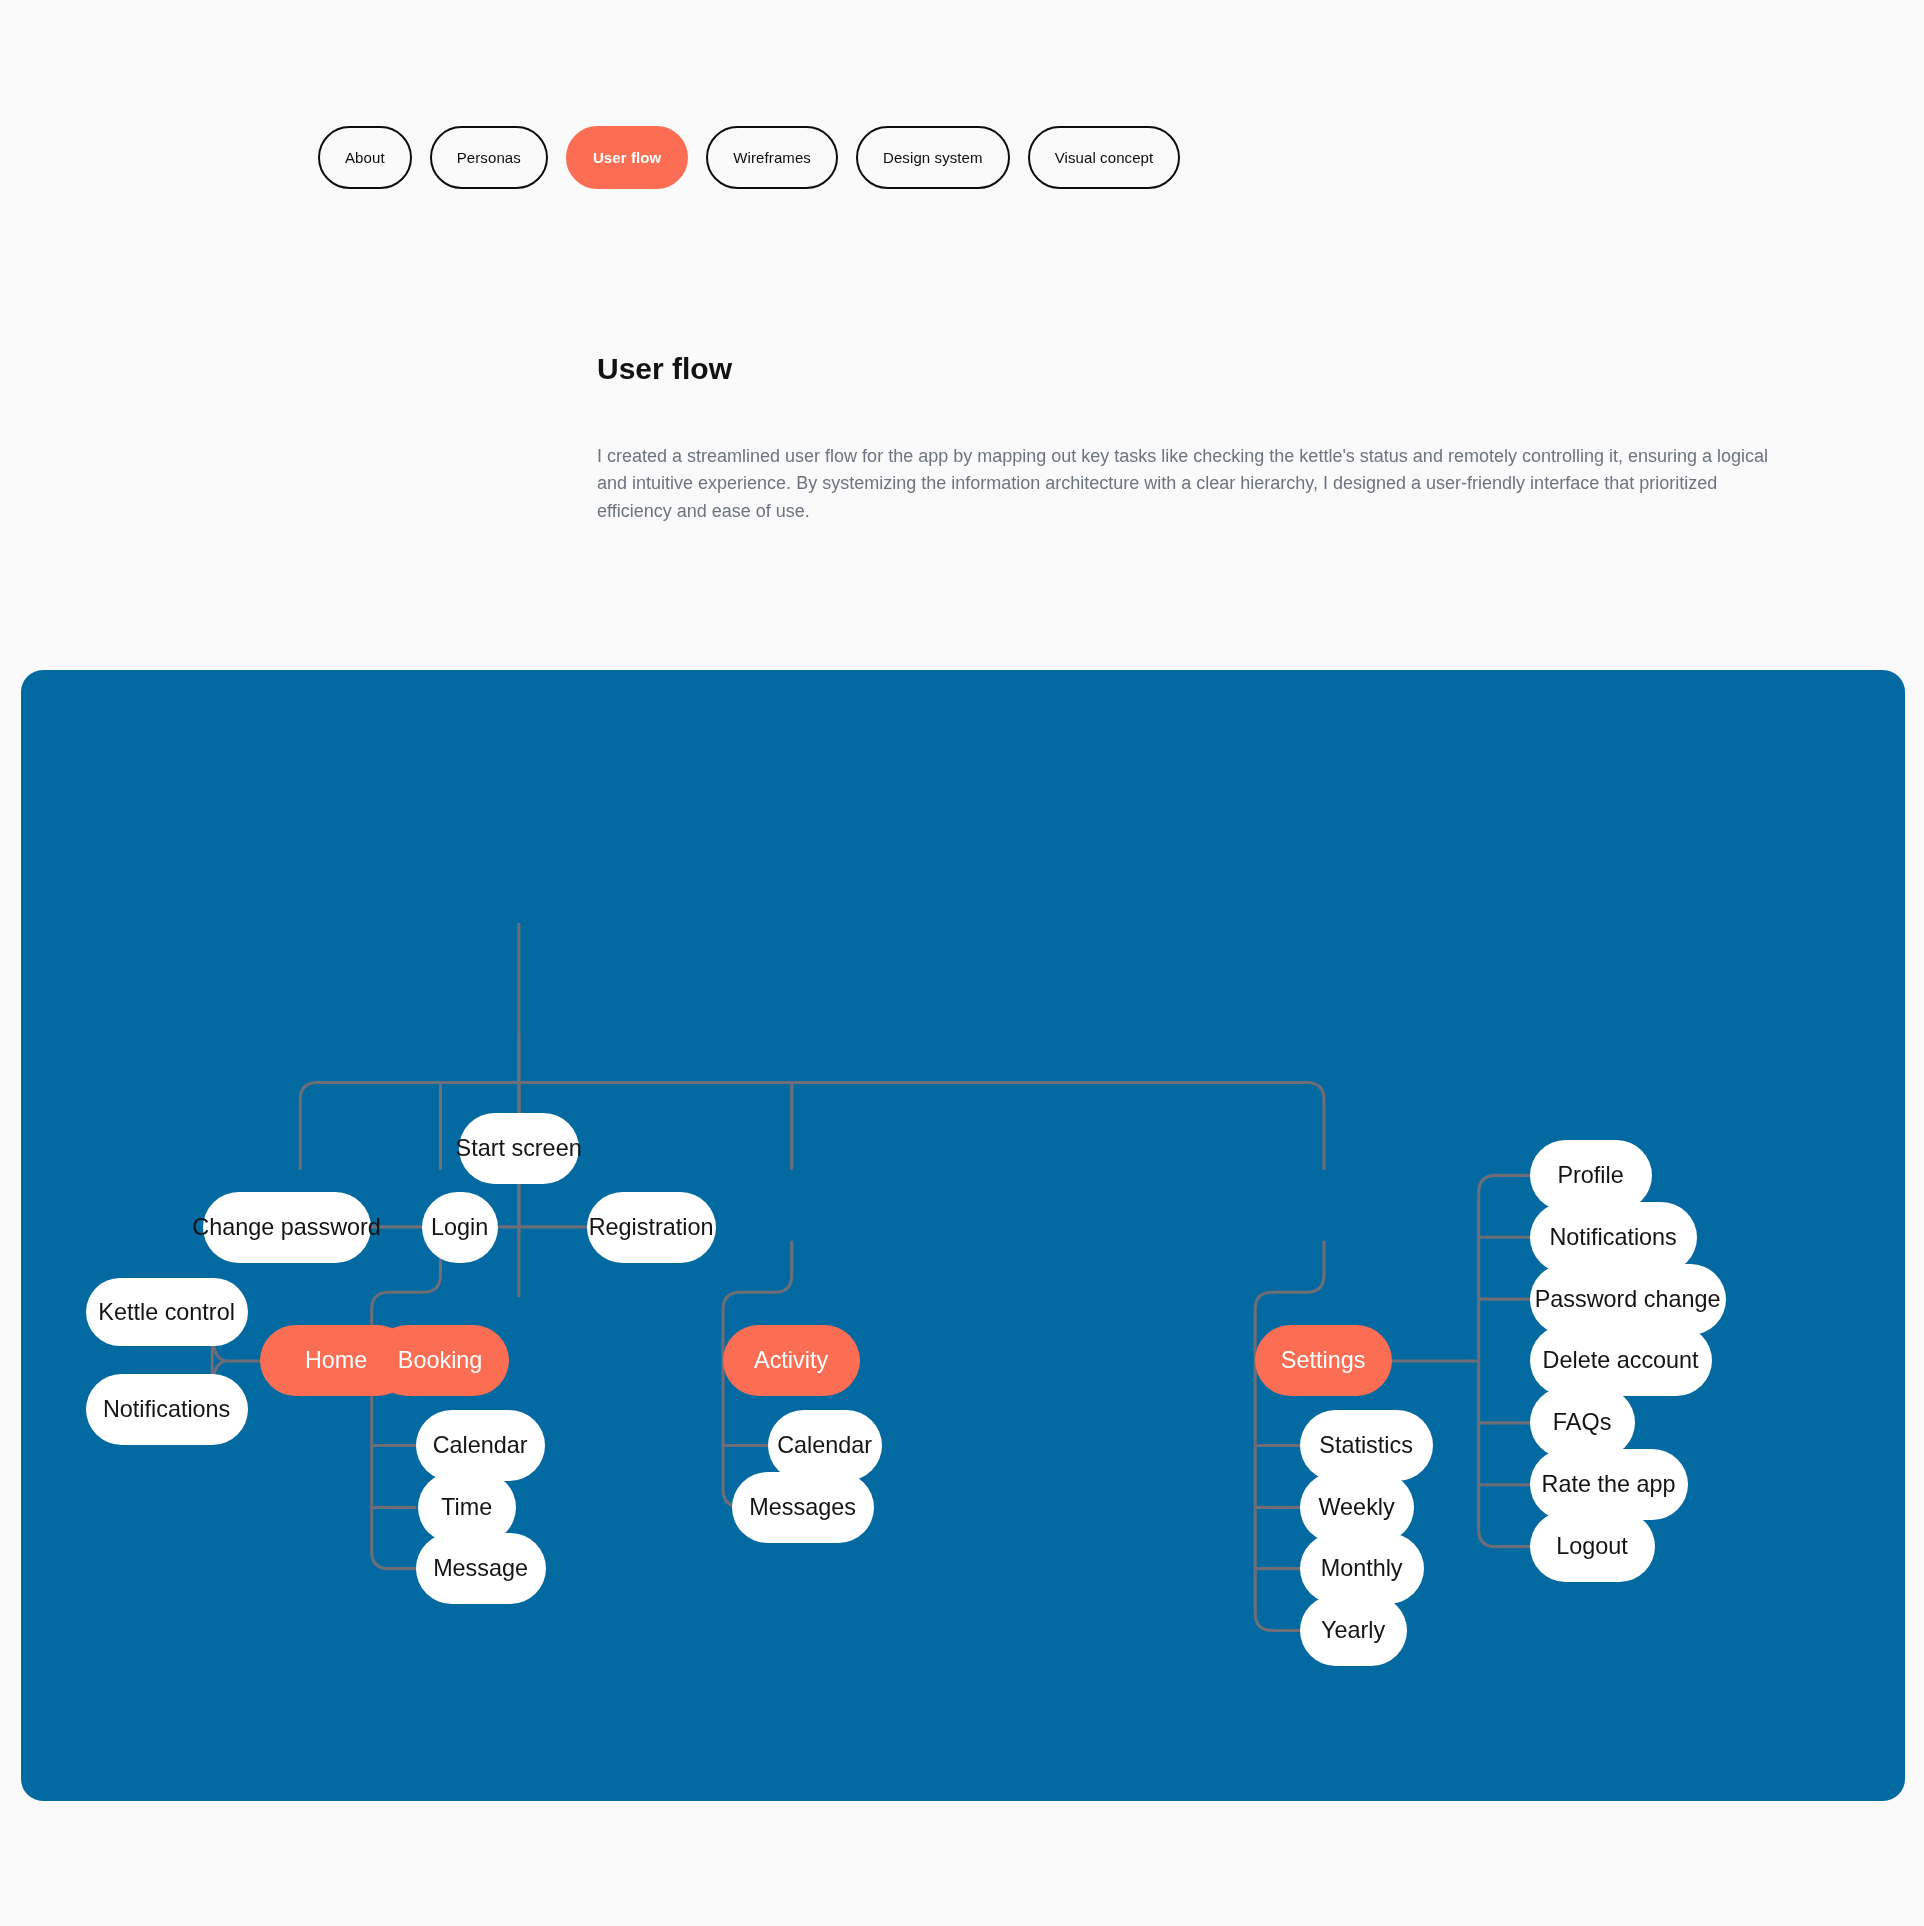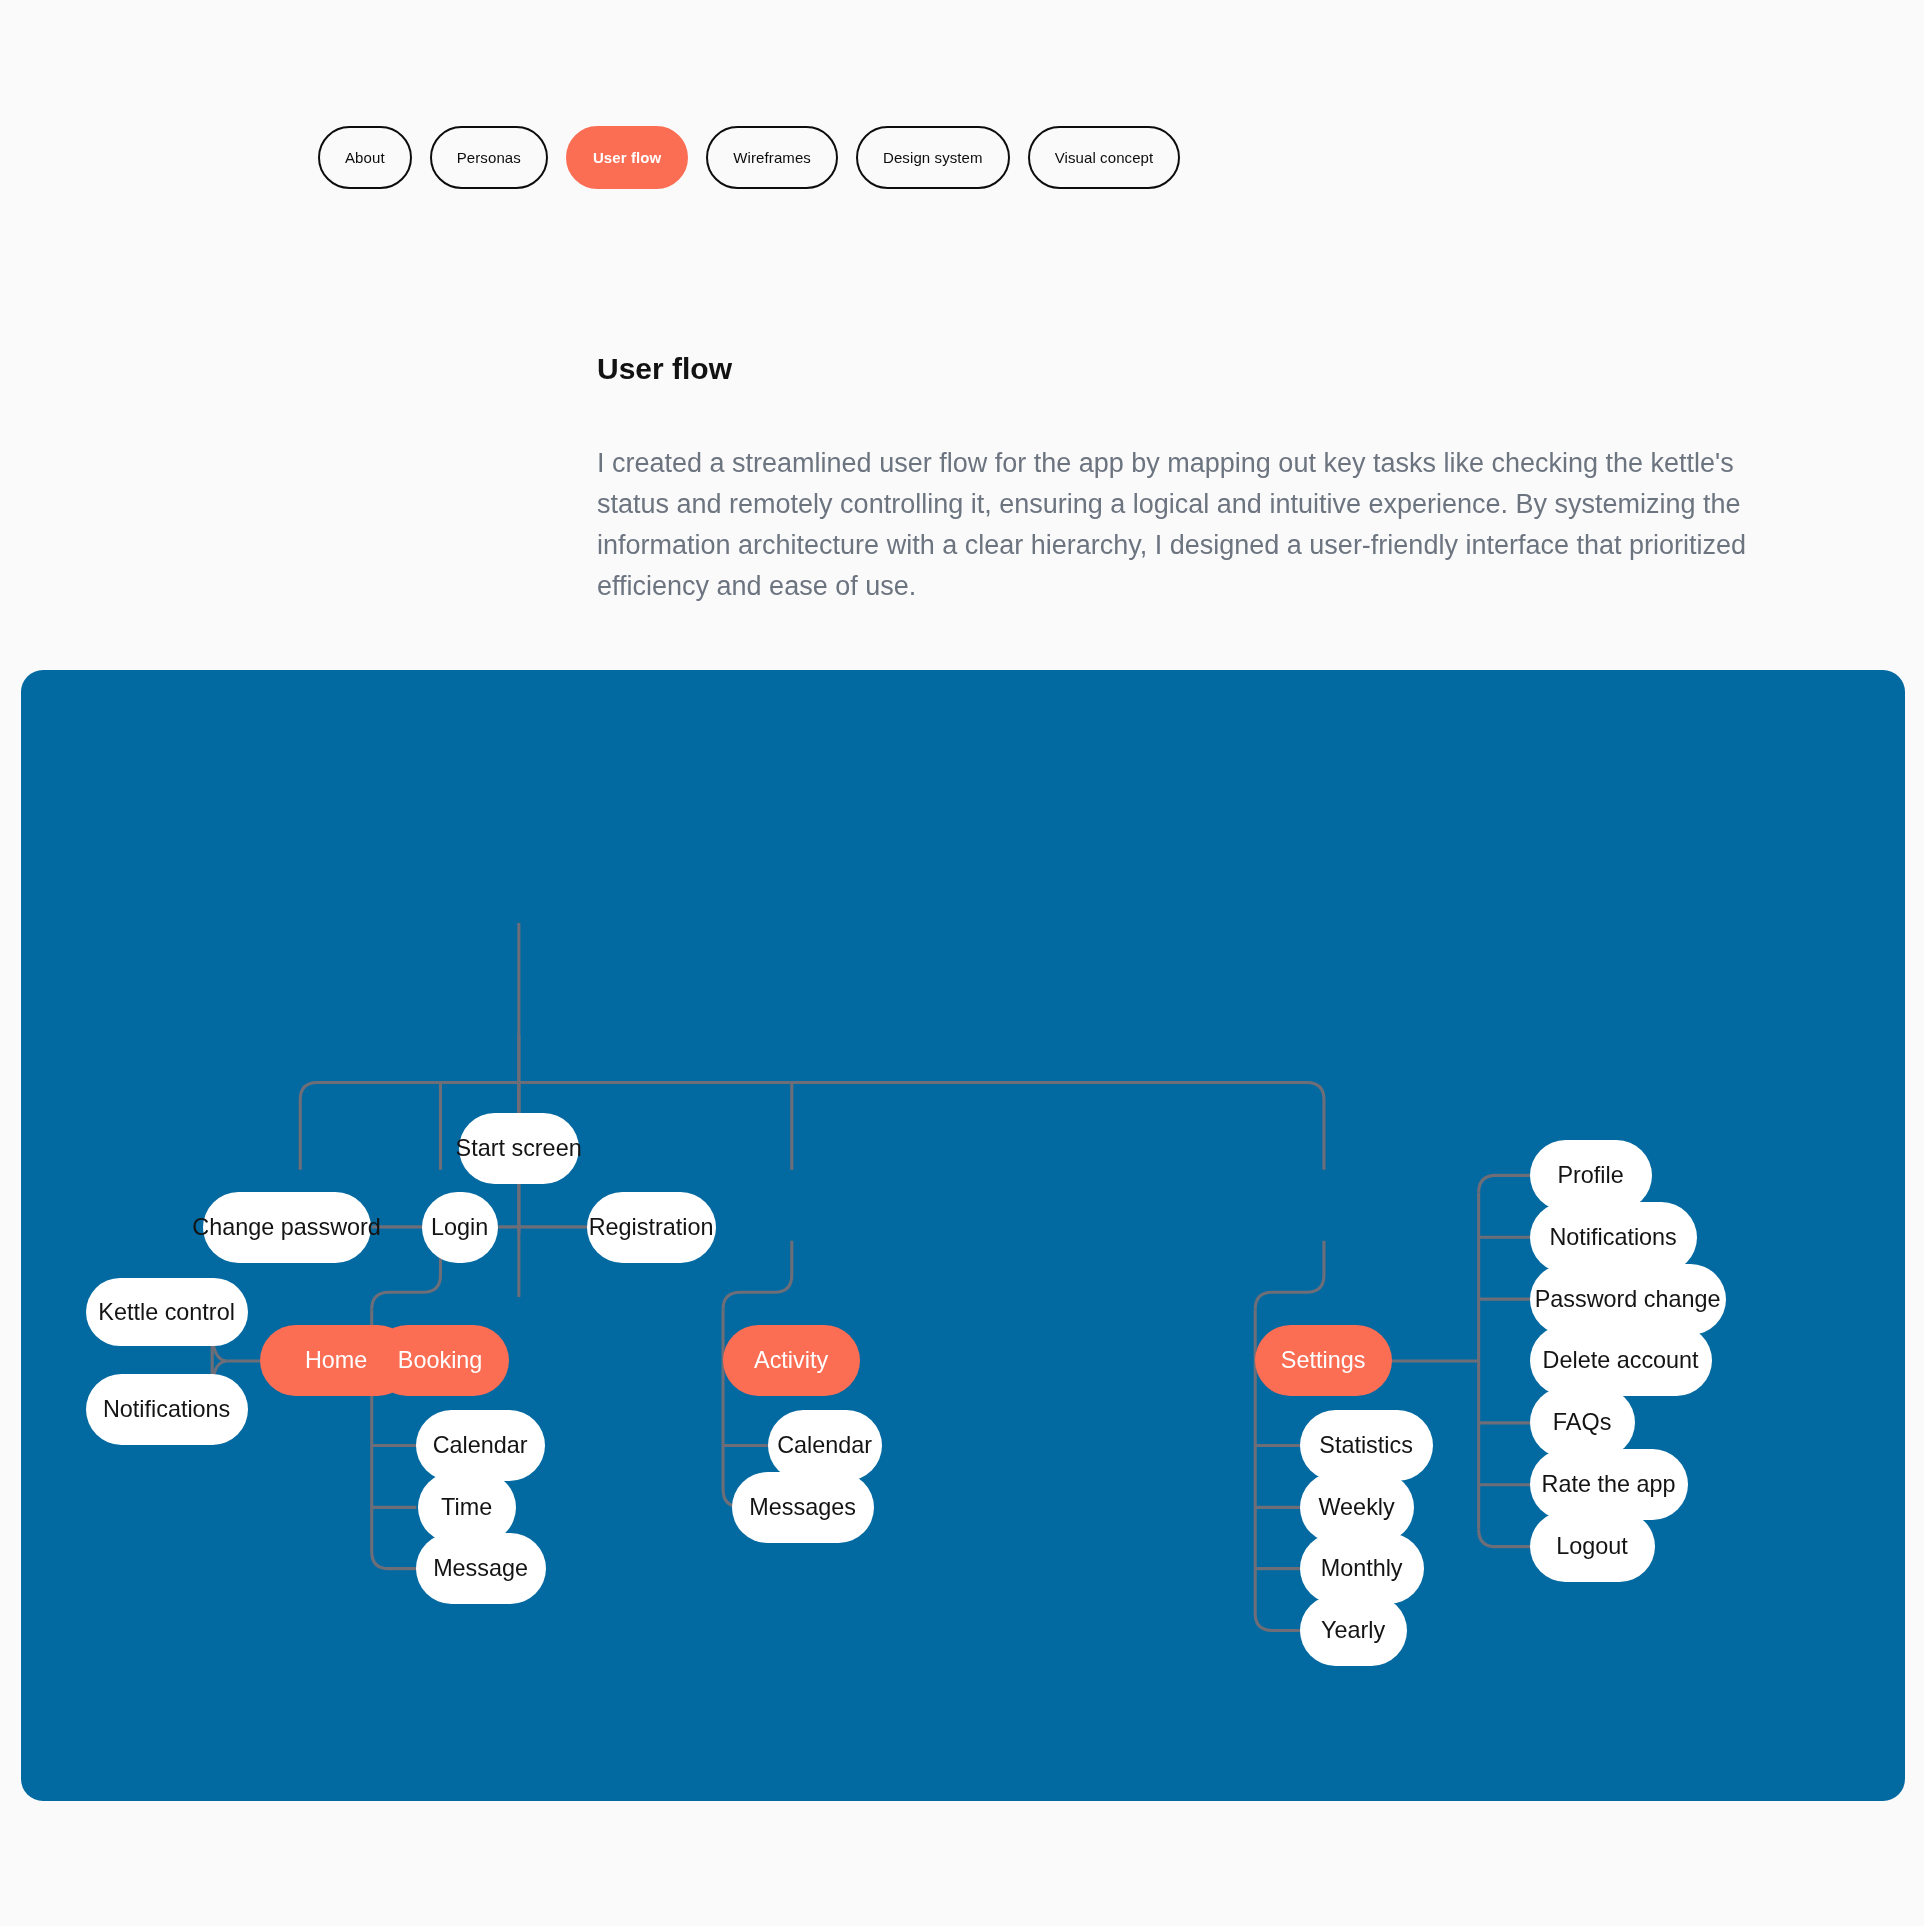--- a/index.html
+++ b/index.html
@@ -33,21 +33,21 @@
     position:absolute; left:180px; top:355px;
     font-size:148px; font-weight:bold; color:#0D0D0D;
     letter-spacing:-2.7px; line-height:1;
   }
   .sec-title{
     position:absolute; left:597px; top:352px;
     font-size:30px; font-weight:bold; color:#121212;
   }
   .sec-body{
     position:absolute; left:597px; top:443px; width:1177px;
-    font-size:27px; line-height:1.52; color:#6C7480;
+    font-size:18px; line-height:1.52; color:#6C7480;
   }
 
   
   .panel{
     position:absolute; left:20.6px; top:670px;
     width:1884px; height:1131px;
     background:#0369a1; border-radius:22px;
   }
   .canvas{ position:absolute; inset:0; }
   .wires{ position:absolute; left:0; top:0; width:1884px; height:1131px; }

